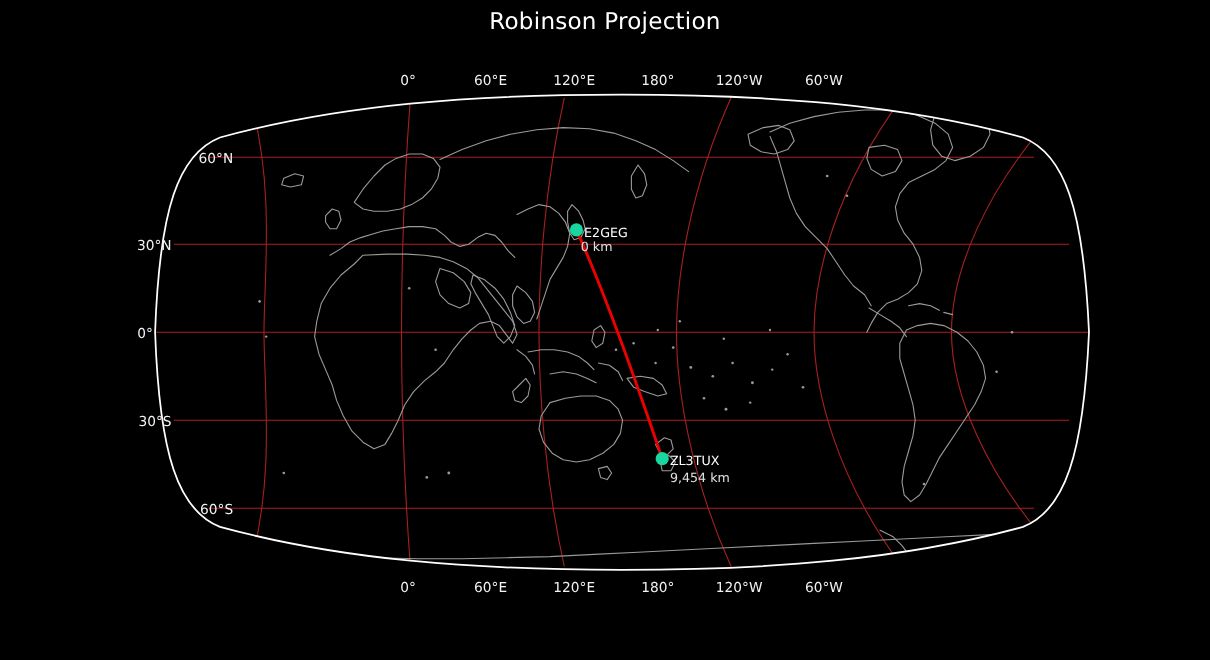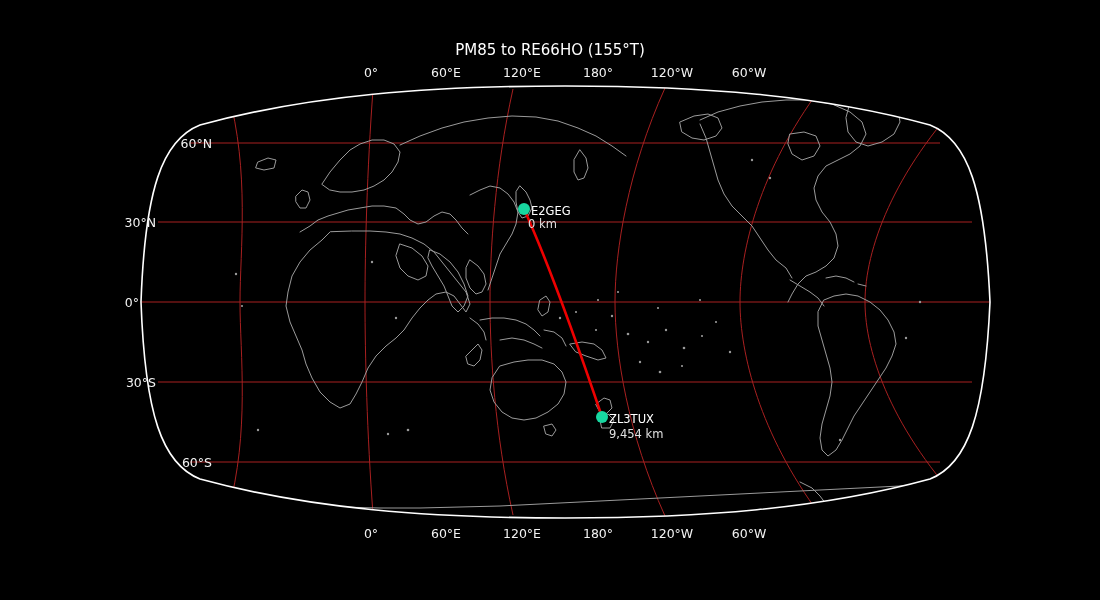--- a/index.html
+++ b/index.html
@@ -66,21 +66,21 @@
     font-family: "DejaVu Sans", sans-serif;
     font-size: 11.5px;
     fill: #e0e0e0;
   }
 </style>
 </head>
 <body>
 
 <div id="figure">
 
-  <div class="subtitle">PM85 to RE66HO (155°T)</div>
+  <div class="title">Robinson Projection</div>
 
   <svg id="map" viewBox="0 0 1100 600">
     <defs>
       <clipPath id="mapclip">
         <path d="M 565 86
                  C 700 86 820 95 930 125
                  C 968 140 985 190 990 302
                  C 985 414 968 464 930 479
                  C 820 509 700 518 565 518
                  C 430 518 310 509 200 479

